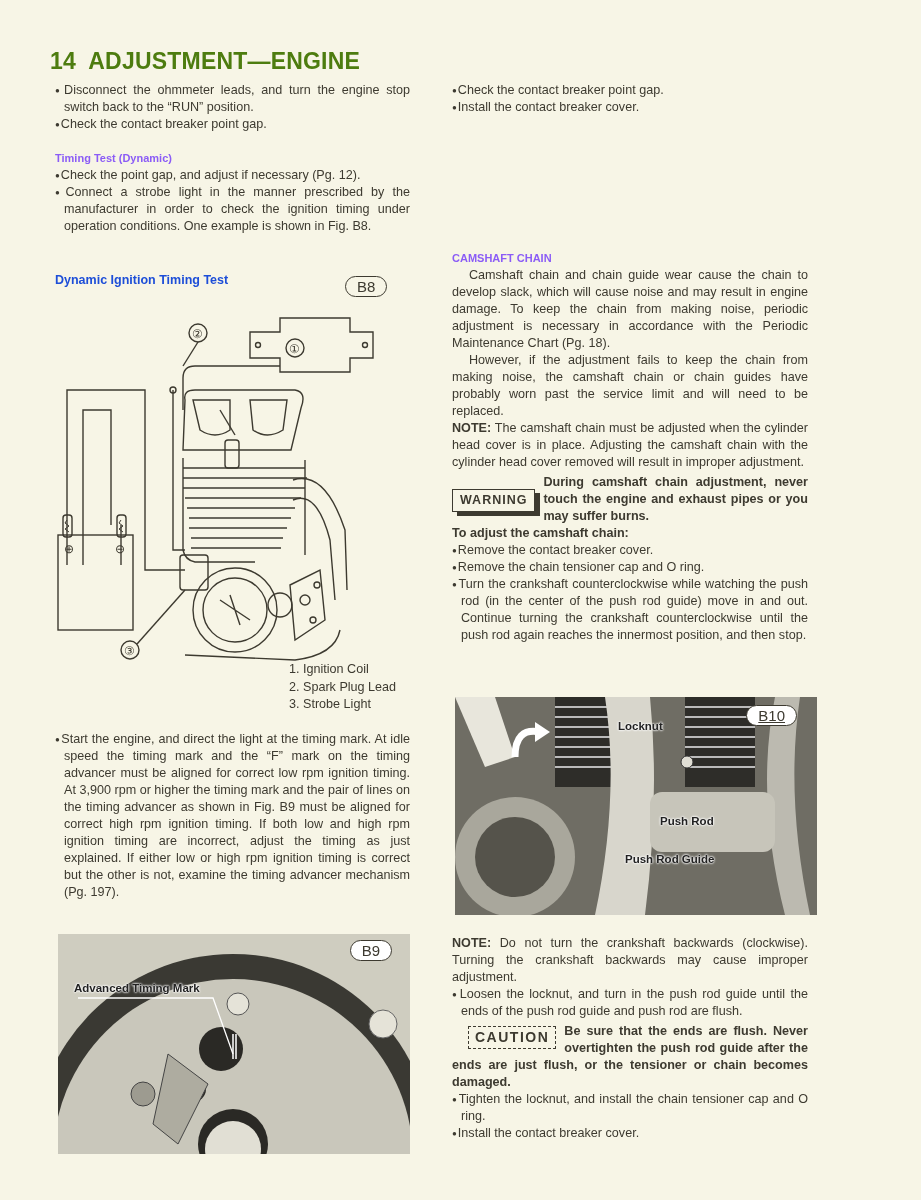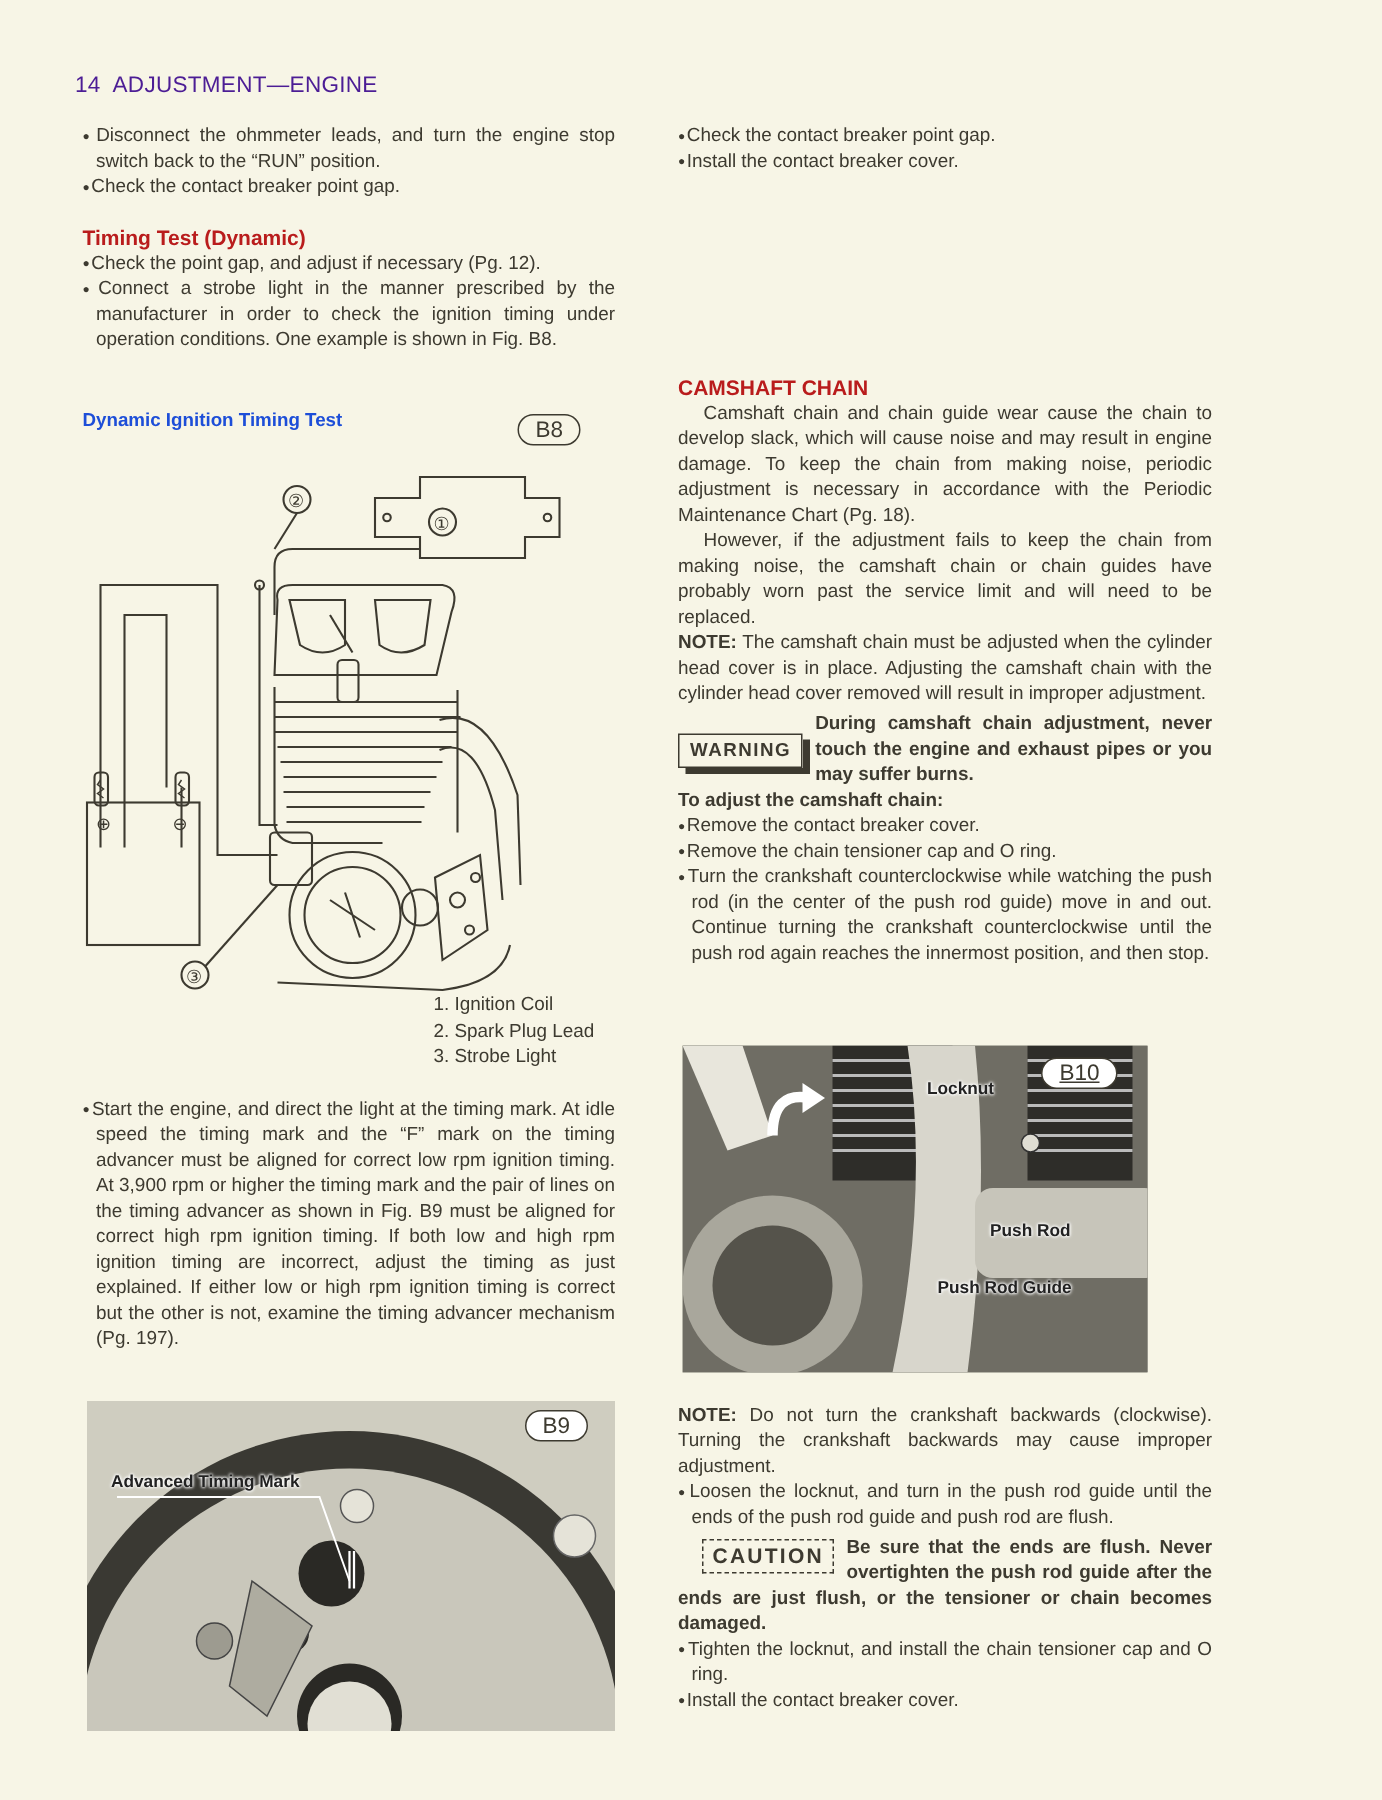--- a/index.html
+++ b/index.html
@@ -4,30 +4,30 @@
 <style>
   html, body { margin:0; padding:0; }
   body {
     width:921px; height:1200px; position:relative; overflow:hidden;
     background:#f7f5e6;
     color:#3d3a30;
     font-family:"Liberation Sans", sans-serif;
   }
   .page-header {
     position:absolute; left:50px; top:48px;
-    font-size:15px; font-weight:normal; letter-spacing:0.2px; color:#4c1d95;
+    font-size:23px; font-weight:bold; letter-spacing:0.2px; color:#4d7c0f;
   }
   .col { position:absolute; font-size:12.6px; line-height:17px; }
   .col-left { left:55px; width:355px; }
   .col-right { left:452px; width:356px; }
   p { margin:0; text-align:justify; }
   .bullet { padding-left:9px; text-indent:-9px; }
   .bullet::before { content:"\25CF"; font-size:8px; vertical-align:1px; margin-right:1px; }
   .indent { text-indent:17px; }
-  .h2 { font-size:14px; font-weight:bold; color:#b91c1c; margin:0; }
+  .h2 { font-size:11px; font-weight:bold; color:#8b5cf6; margin:0; }
   .h3 { font-size:12.5px; font-weight:bold; color:#1d4ed8; margin:0; }
   .bold { font-weight:bold; }
   .fig-badge {
     display:inline-block; border:1.3px solid #3d3a30; border-radius:12px;
     padding:0 11px; font-size:15px; line-height:19px; background:transparent;
   }
   .legend { position:absolute; font-size:12.6px; line-height:17.5px; }
   .warning-box {
     float:left; border:1.5px solid #3d3a30; padding:2px 7px; margin:15px 8px 0 0;
     font-weight:bold; font-size:12.5px; letter-spacing:1px;
@@ -176,21 +176,21 @@
   <div style="margin-top:3px; overflow:hidden;">
     <span class="warning-box">WARNING</span>
     <p class="bold">During camshaft chain adjustment, never touch the engine and exhaust pipes or you may suffer burns.</p>
   </div>
   <p class="bold">To adjust the camshaft chain:</p>
   <p class="bullet">Remove the contact breaker cover.</p>
   <p class="bullet">Remove the chain tensioner cap and O ring.</p>
   <p class="bullet">Turn the crankshaft counterclockwise while watching the push rod (in the center of the push rod guide) move in and out.  Continue turning the crankshaft counterclockwise until the push rod again reaches the innermost position, and then stop.</p>
 </div>
 
-<div class="photo" style="left:455px; top:697px; width:310px; height:218px; background:#8c8a80;">
+<div class="photo" style="left:455px; top:697px; width:362px; height:218px; background:#8c8a80;">
   <svg width="362" height="218" viewBox="0 0 362 218">
     <rect width="362" height="218" fill="#6f6d64"></rect>
     <rect x="100" y="0" width="80" height="90" fill="#2e2d29"></rect>
     <path d="M100 10 h80 M100 20 h80 M100 30 h80 M100 40 h80 M100 50 h80 M100 60 h80 M100 70 h80" stroke="#bbb" stroke-width="2"></path>
     <rect x="230" y="0" width="70" height="90" fill="#2e2d29"></rect>
     <path d="M230 10 h70 M230 20 h70 M230 30 h70 M230 40 h70 M230 50 h70 M230 60 h70 M230 70 h70" stroke="#bbb" stroke-width="2"></path>
     <path d="M150 0 Q165 100 140 218 L190 218 Q205 100 195 0 Z" fill="#d8d6cc"></path>
     <path d="M320 0 Q300 100 330 218 L355 218 Q330 100 345 0 Z" fill="#bcbab0"></path>
     <rect x="195" y="95" width="125" height="60" rx="12" fill="#c7c5ba"></rect>
     <circle cx="60" cy="160" r="60" fill="#a9a79c"></circle>

